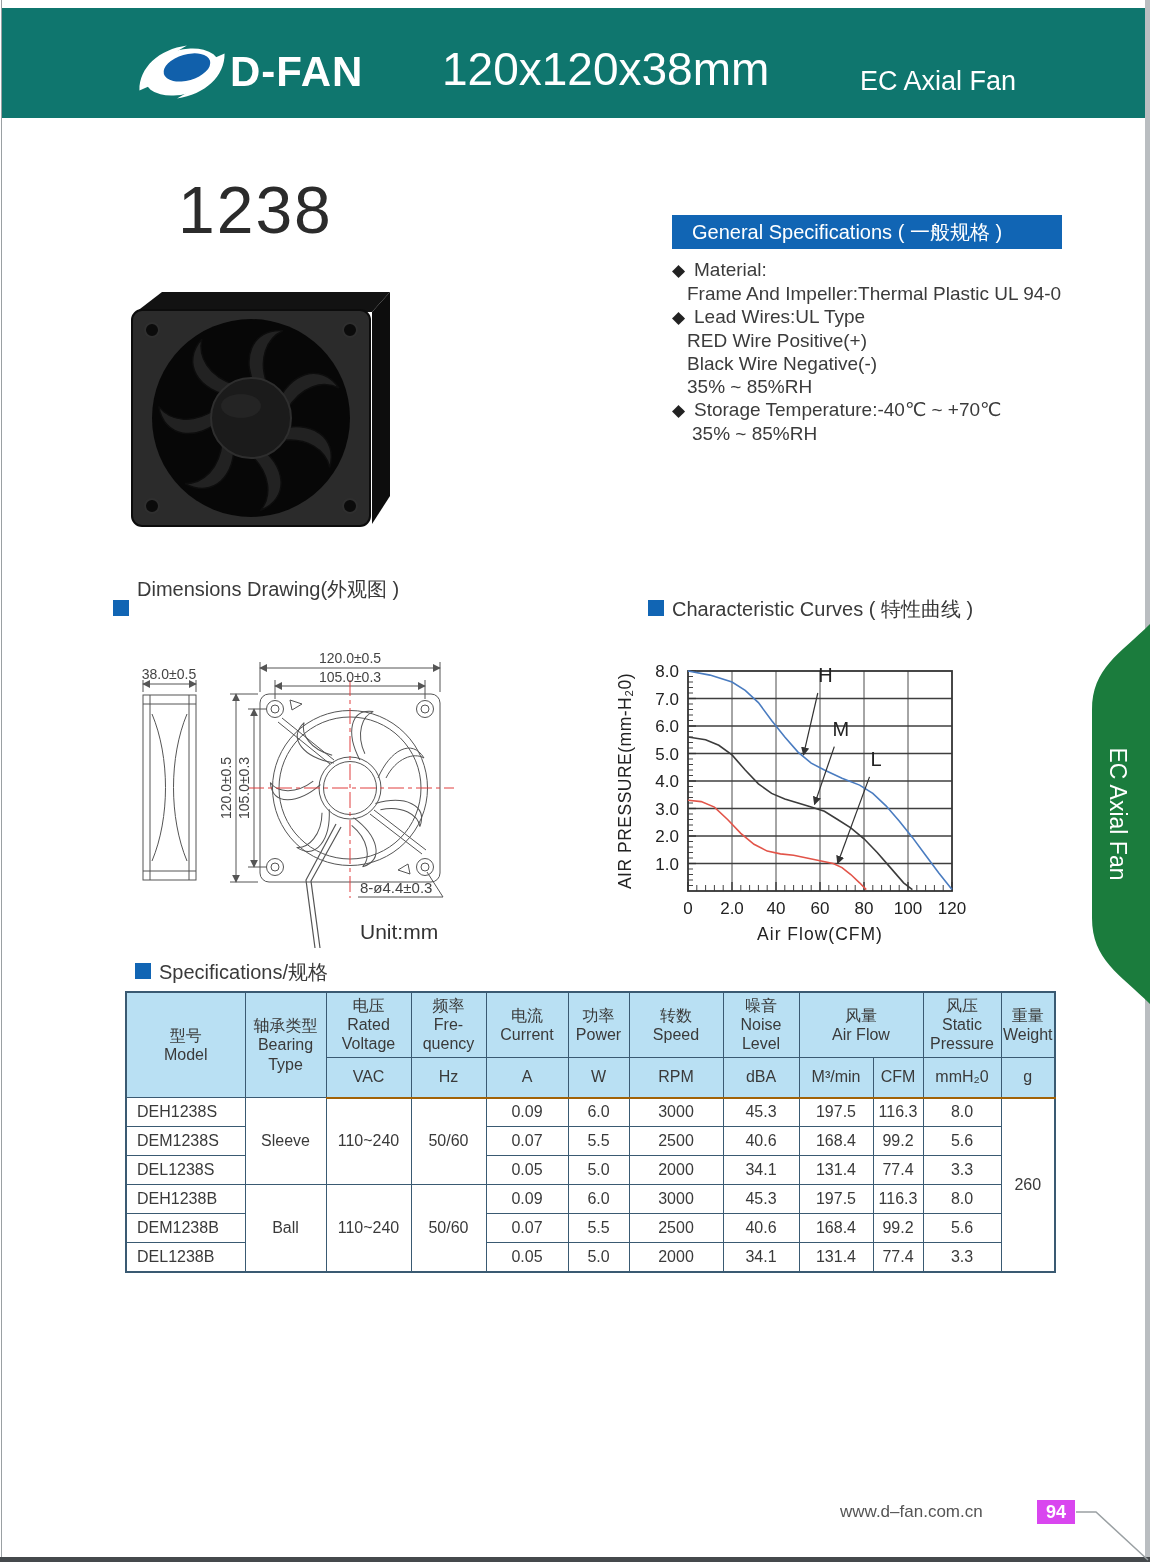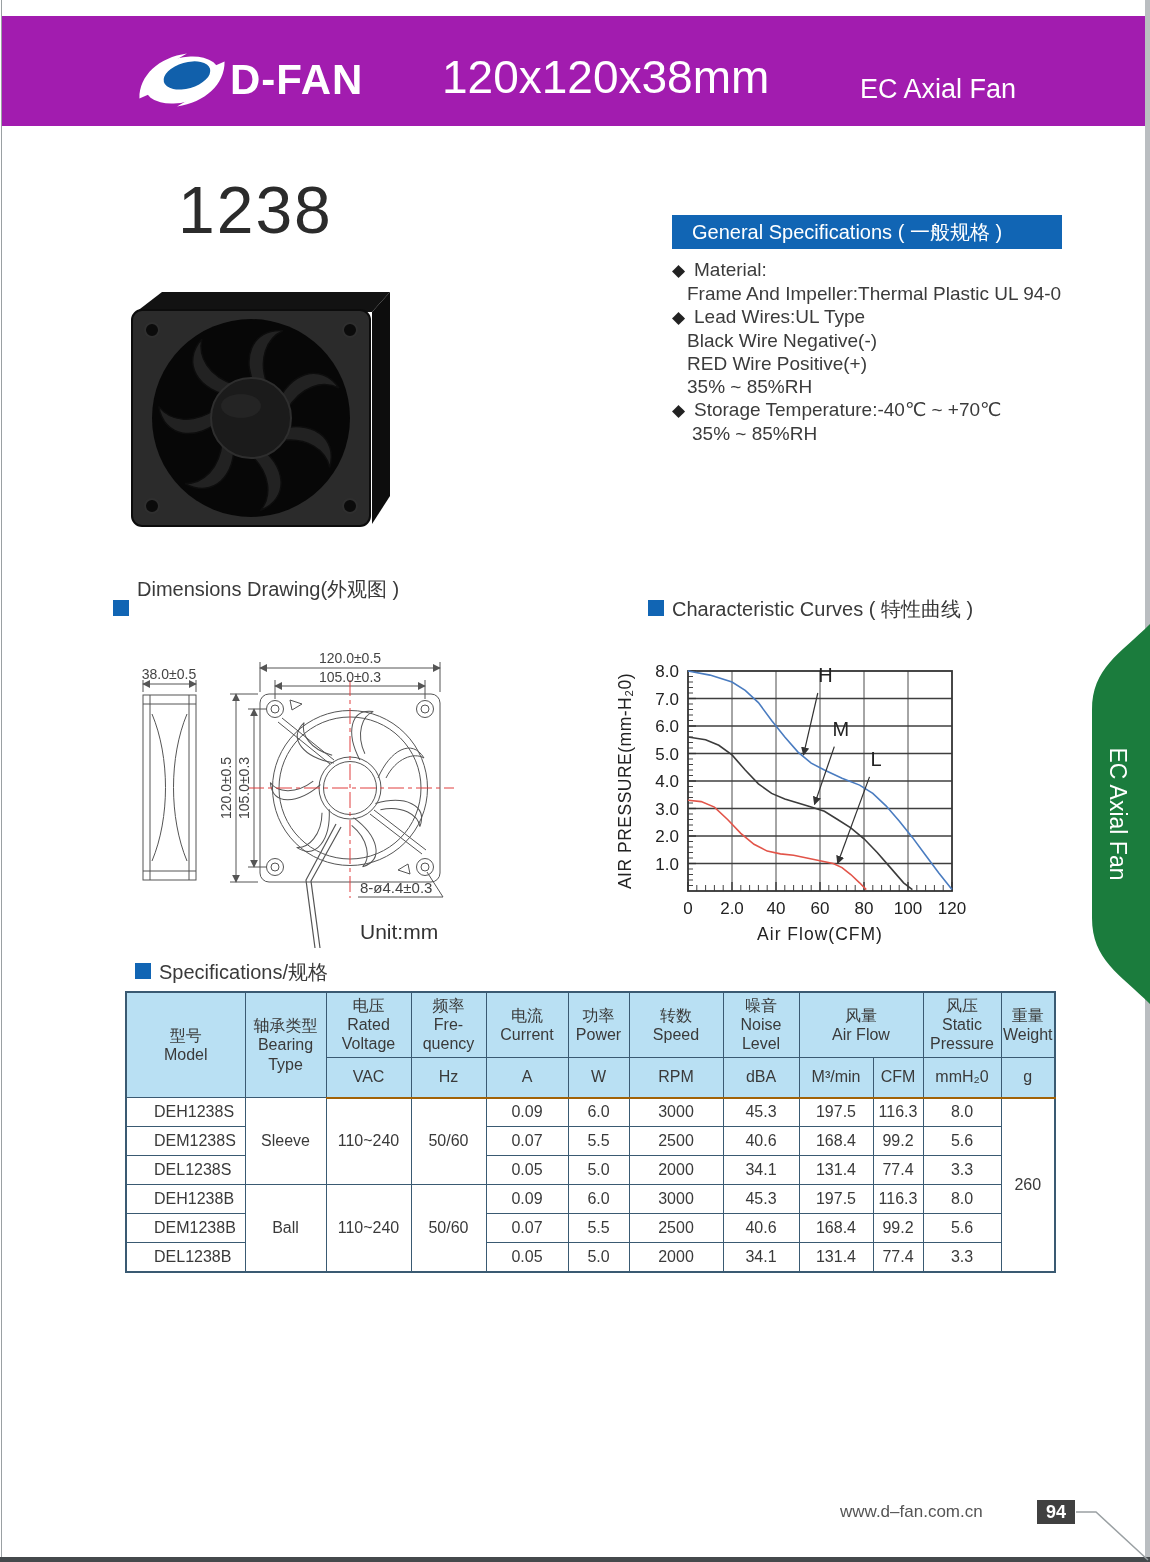--- a/index.html
+++ b/index.html
@@ -4,21 +4,21 @@
 <style>
   html,body{margin:0;padding:0;background:#e8e8e8;}
   .page{position:relative;width:1150px;height:1562px;background:#ffffff;overflow:hidden;
         font-family:"Liberation Sans","DejaVu Sans",sans-serif;color:#3a3a3a;}
   
   .edge-left{position:absolute;left:1px;top:0;width:1px;height:1562px;background:#9aa0a3;}
   .edge-right{position:absolute;left:1145px;top:0;width:5px;height:1562px;background:#babec1;}
   .edge-bottom{position:absolute;left:0;top:1557px;width:1150px;height:5px;background:#45494c;}
 
   
-  .banner{position:absolute;left:2px;top:16px;width:1143px;height:110px;background:#a21caf;}
+  .banner{position:absolute;left:2px;top:8px;width:1143px;height:110px;background:#0f766e;}
   .brand{position:absolute;left:228px;top:40px;font-size:42px;font-weight:700;color:#fff;letter-spacing:1px;}
   .banner-size{position:absolute;left:440px;top:34px;font-size:46px;font-weight:400;color:#fff;}
   .banner-type{position:absolute;left:858px;top:58px;font-size:27px;font-weight:400;color:#fff;}
 
   .model-number{position:absolute;left:178px;top:172px;font-size:66px;font-weight:400;color:#2b2b2b;letter-spacing:2px;}
 
   
   .gs-bar{position:absolute;left:672px;top:215px;width:390px;height:34px;background:#1165b4;color:#fff;
           font-size:20px;line-height:34px;padding-left:20px;box-sizing:border-box;}
   .gs-list{position:absolute;left:672px;top:258px;width:440px;font-size:19px;color:#3b3b3b;}
@@ -32,25 +32,25 @@
   .sec-label{position:absolute;font-size:20px;color:#3a3a3a;}
 
   
   .spec-table{position:absolute;left:125px;top:991px;border-collapse:collapse;table-layout:fixed;
               font-size:16px;color:#3a3a3a;border:2px solid #3a5a72;}
   .spec-table th,.spec-table td{border:1px solid #3a5a72;padding:0;text-align:center;vertical-align:middle;}
   .spec-table thead th{background:#b9e0f3;font-weight:400;line-height:1.2;padding:3px 0;}
   .spec-table thead tr.sub th{border-bottom:2px solid #a16207;height:33px;}
   .spec-table .en{white-space:pre-line;}
   .spec-table tbody tr{height:29px;}
-  .spec-table td.model-cell{text-align:left;padding-left:27px;}
+  .spec-table td.model-cell{text-align:left;padding-left:10px;}
 
   
   .site{position:absolute;left:840px;top:1502px;width:188px;text-align:left;font-size:17px;color:#555;}
-  .page-badge{position:absolute;left:1037px;top:1500px;width:38px;height:24px;background:#404040;color:#fff;
+  .page-badge{position:absolute;left:1037px;top:1500px;width:38px;height:24px;background:#d946ef;color:#fff;
               font-size:18px;font-weight:700;text-align:center;line-height:24px;}
 
   
   .side-tab{position:absolute;left:1080px;top:624px;}
   svg text{font-family:"Liberation Sans","DejaVu Sans",sans-serif;}
 </style>
 </head>
 <body>
 
 <div class="page">
@@ -97,22 +97,22 @@
     <circle cx="228" cy="68" r="7" fill="#0b0b0b" stroke="#2f2f2f" stroke-width="2"></circle>
     <circle cx="30" cy="244" r="7" fill="#0b0b0b" stroke="#2f2f2f" stroke-width="2"></circle>
     <circle cx="228" cy="244" r="7" fill="#0b0b0b" stroke="#2f2f2f" stroke-width="2"></circle>
   </svg>
 
   <div class="gs-bar">General Specifications ( 一般规格 )</div>
   <div class="gs-list">
     <div class="gs-item"><span class="gs-bullet">◆</span><span>Material:</span></div>
     <div class="gs-item gs-indent"><span>Frame And Impeller:Thermal Plastic UL 94-0</span></div>
     <div class="gs-item"><span class="gs-bullet">◆</span><span>Lead Wires:UL Type</span></div>
+    <div class="gs-item gs-indent"><span>RED Wire Positive(+)</span></div>
     <div class="gs-item gs-indent"><span>Black Wire Negative(-)</span></div>
-    <div class="gs-item gs-indent"><span>RED Wire Positive(+)</span></div>
     <div class="gs-item gs-indent"><span>35% ~ 85%RH</span></div>
     <div class="gs-item"><span class="gs-bullet">◆</span><span>Storage Temperature:-40℃ ~ +70℃</span></div>
     <div class="gs-item gs-indent2"><span>35% ~ 85%RH</span></div>
   </div>
 
   <div class="sq" style="left:113px;top:600px;"></div>
   <div class="sec-label" style="left:137px;top:576px;text-align:right;">Dimensions Drawing(外观图 )</div>
   <div class="sq" style="left:648px;top:600px;"></div>
   <div class="sec-label" style="left:672px;top:596px;">Characteristic Curves ( 特性曲线 )</div>
   <div class="sq" style="left:135px;top:963px;"></div>

